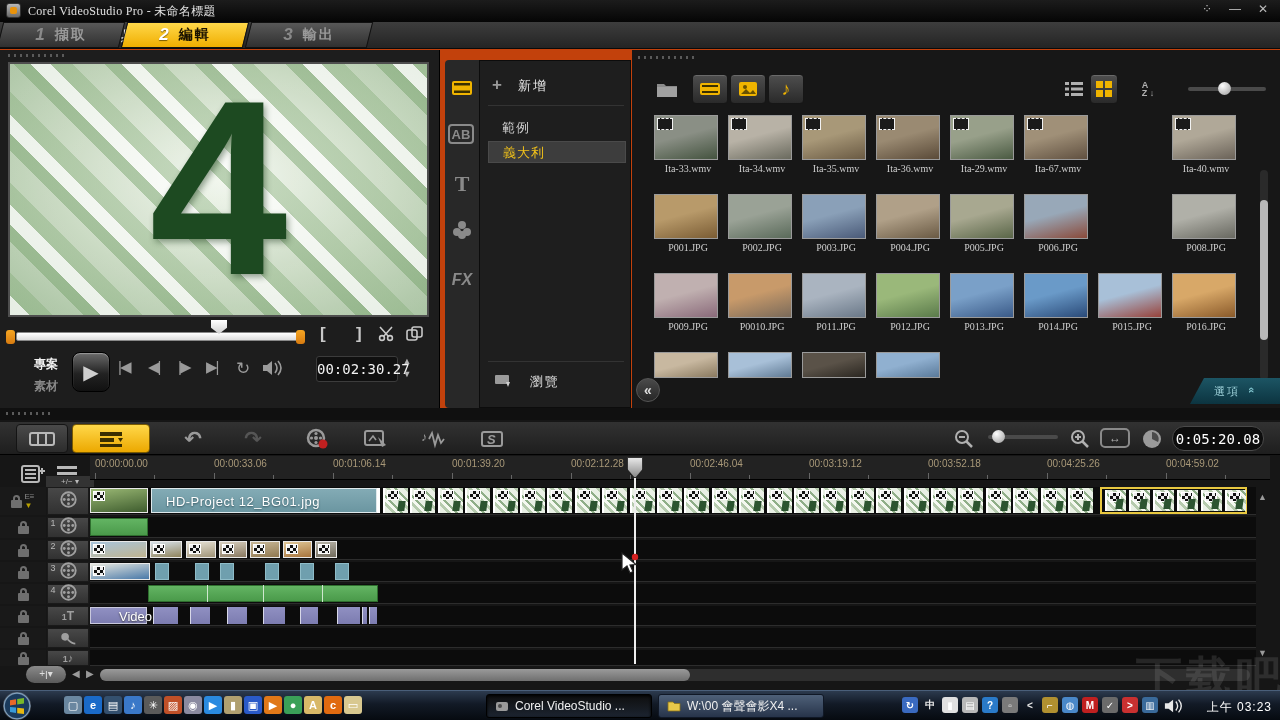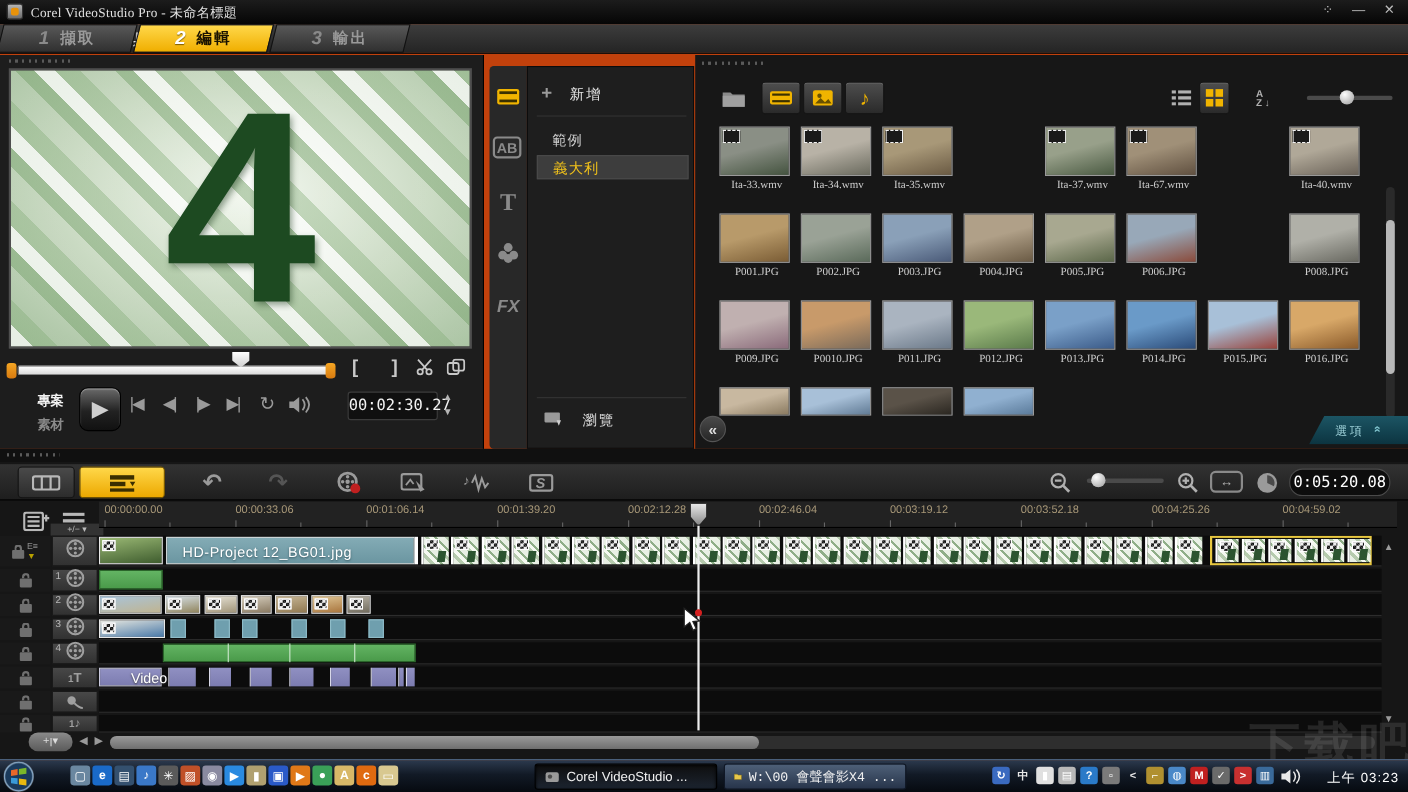--- a/index.html
+++ b/index.html
@@ -304,25 +304,31 @@
             <span class="filmico"></span>
           </div>
     <div class="thumblab">Ita-34.wmv</div>
         </div>
         <div class="thumbcell" style="left:168px; top:3px;">
     <div class="thumb" style="background:linear-gradient(165deg,#a89878 0%,#a89878 45%,#6a5a43 100%);">
             <span class="filmico"></span>
           </div>
     <div class="thumblab">Ita-35.wmv</div>
         </div>
+        <div class="thumbcell" style="left:242px; top:3px;">
+    <div class="thumb" style="background:linear-gradient(165deg,#9a8a72 0%,#9a8a72 45%,#5a4a38 100%);">
+            <span class="filmico"></span>
+          </div>
+    <div class="thumblab">Ita-36.wmv</div>
+        </div>
         <div class="thumbcell" style="left:316px; top:3px;">
     <div class="thumb" style="background:linear-gradient(165deg,#98a08a 0%,#98a08a 45%,#4a5a42 100%);">
             <span class="filmico"></span>
           </div>
-    <div class="thumblab">Ita-37.wmv</div>
+    <div class="thumblab">Ita-29.wmv</div>
         </div>
         <div class="thumbcell" style="left:390px; top:3px;">
     <div class="thumb" style="background:linear-gradient(165deg,#a09078 0%,#a09078 45%,#605040 100%);">
             <span class="filmico"></span>
           </div>
     <div class="thumblab">Ita-67.wmv</div>
         </div>
         <div class="thumbcell" style="left:538px; top:3px;">
     <div class="thumb" style="background:linear-gradient(165deg,#b0a898 0%,#b0a898 45%,#6a6258 100%);">
             <span class="filmico"></span>
@@ -866,21 +872,21 @@
         <span class="qlico" style="left:344px; background:#d8c890;">▭</span>
       </div>
     <div id="taskbtns">
         <span class="taskbtnbar" style="left:486px; width:166px; background:linear-gradient(#0e0e0e,#1c2430); border:1px solid #000; box-shadow:inset 0 1px 3px #000;">
           <svg width="14" height="12" viewBox="0 0 14 12">
             <rect x="1" y="2" width="12" height="9" rx="2" fill="#9a9a9a"></rect>
             <circle cx="5" cy="6" r="2" fill="#4a4a4a"></circle>
           </svg>
           <span>Corel VideoStudio ...</span>
         </span>
-        <span class="taskbtnbar" style="left:658px; width:166px; background:linear-gradient(#4e6078,#27344a); border:1px solid #101826;font-family:Liberation Mono, monospace;">
+        <span class="taskbtnbar" style="left:658px; width:166px; background:linear-gradient(#4e6078,#27344a); border:1px solid #101826;">
           <svg width="14" height="12" viewBox="0 0 14 12">
             <path d="M1 2 h5 l1.5 1.5 H13 V11 H1 z" fill="#e8c84a" stroke="#8a7218" stroke-width=".8"></path>
           </svg>
           <span>W:\00 會聲會影X4 ...</span>
         </span>
       </div>
     <div id="trayicons">
         <span class="trayico" style="left:902px; background:#3a6ac0; color:#fff;">↻</span>
         <span class="trayico" style="left:922px; background:transparent; color:#e8e8e8;">中</span>
         <span class="trayico" style="left:942px; background:#e0e0e0; color:#fff;">▮</span>

